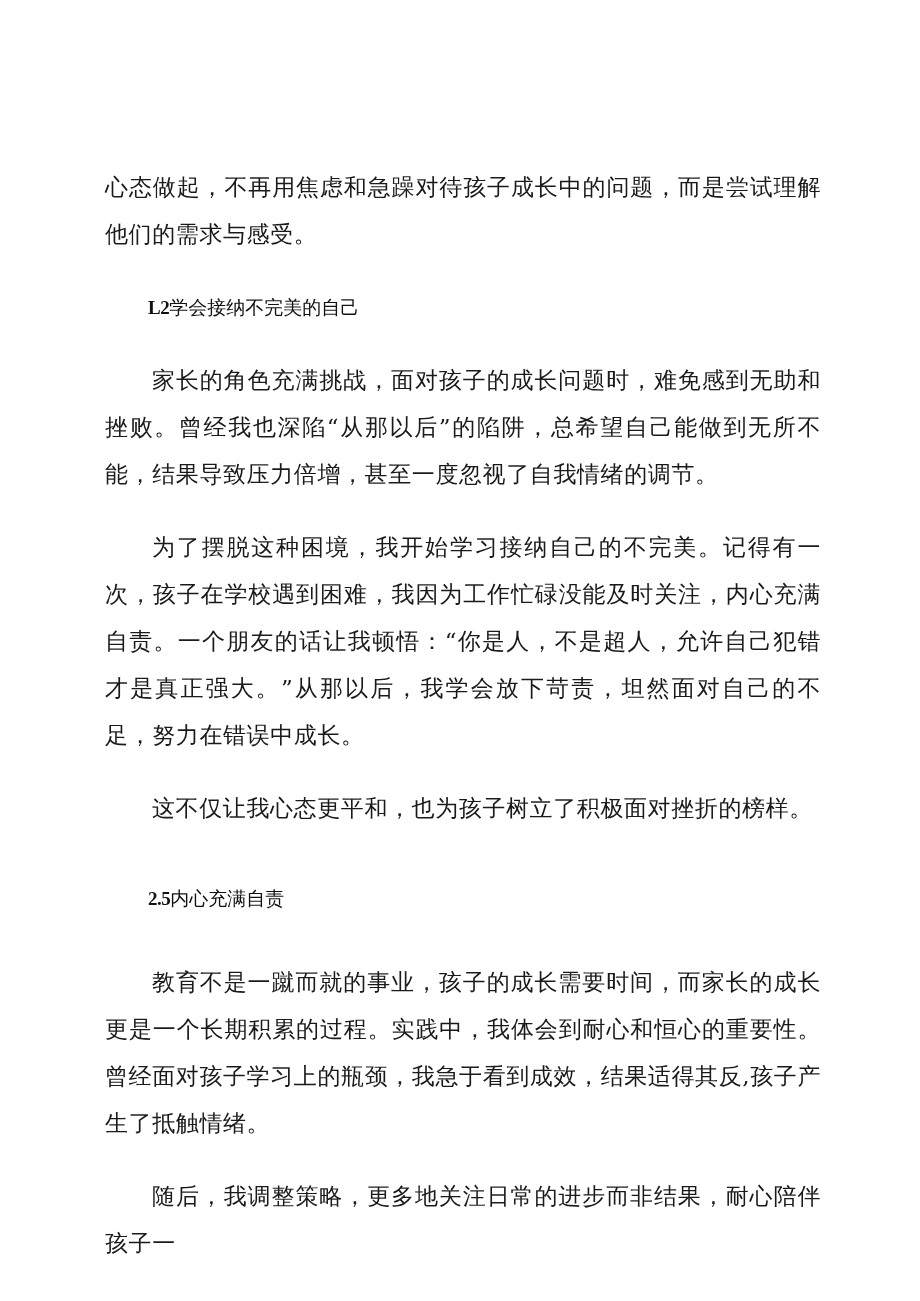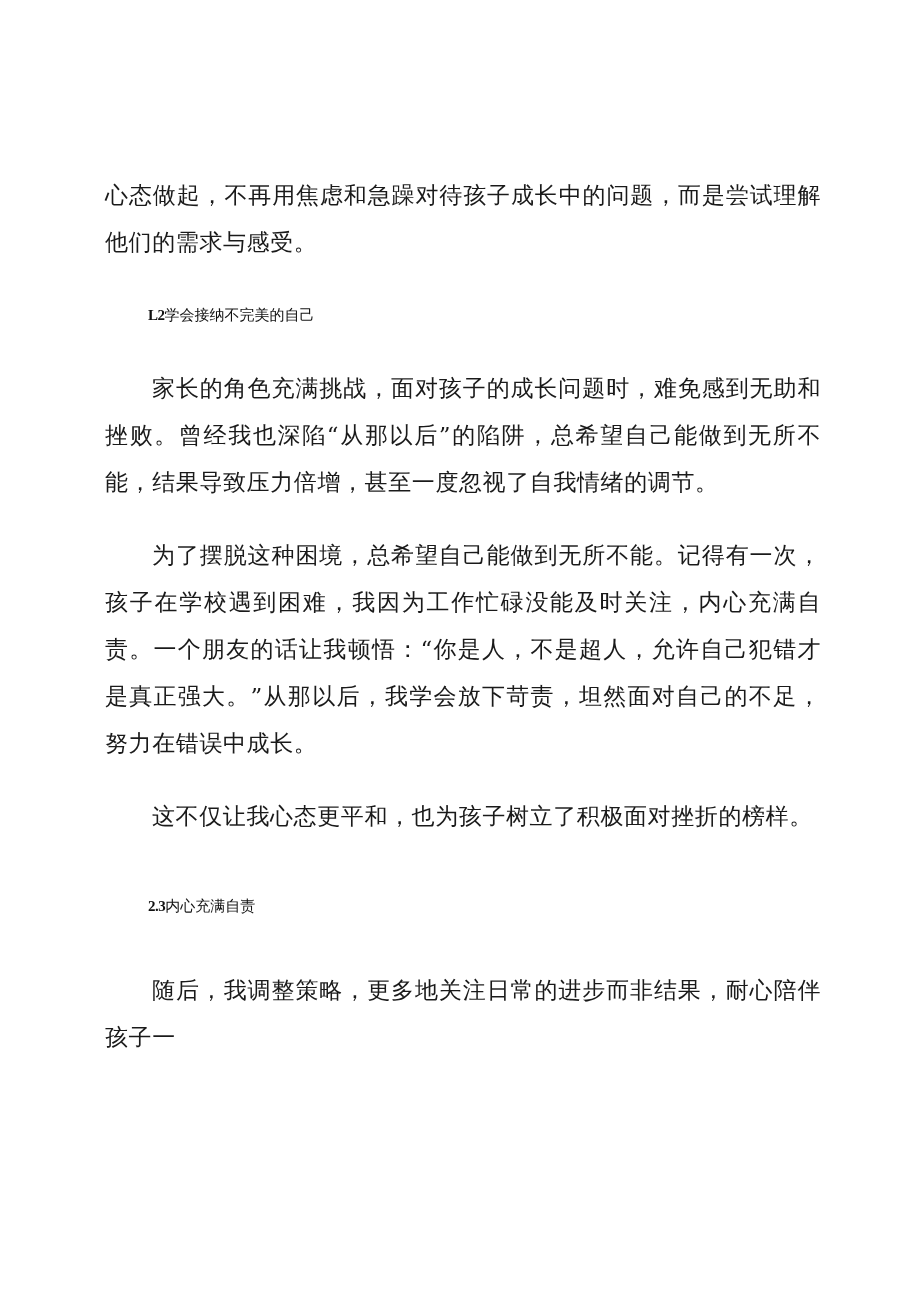--- a/index.html
+++ b/index.html
@@ -11,37 +11,37 @@
       width: 920px;
       height: 1301px;
       position: relative;
       overflow: hidden;
       font-family: "DejaVu Serif", "Liberation Serif", serif;
       color: #1a1a1a;
     }
     .page {
       position: absolute;
       left: 105px;
-      top: 172px;
+      top: 164px;
       width: 716px;
     }
     .para {
       font-size: 23px;
       line-height: 47px;
       margin: 0;
       text-align: justify;
       text-justify: inter-character;
       letter-spacing: 0.6px;
       font-family: "DejaVu Serif", "Liberation Serif", serif;
     }
     .para.indent {
       text-indent: 47px;
     }
     .heading {
-      font-size: 15px;
+      font-size: 19px;
       line-height: 47px;
       margin: 0;
       padding-left: 43px;
       font-family: "DejaVu Sans", "Liberation Sans", sans-serif;
       font-weight: normal;
       color: #111111;
     }
     .heading .num {
       font-family: "Liberation Serif", "DejaVu Serif", serif;
       font-weight: bold;
@@ -57,24 +57,25 @@
 <div class="page">
 
   <p class="para">心态做起，不再用焦虑和急躁对待孩子成长中的问题，而是尝试理解他们的需求与感受。</p>
 
   <div class="heading h1-block">
     <span class="num">L2</span><span>学会接纳不完美的自己</span>
   </div>
 
   <p class="para indent">家长的角色充满挑战，面对孩子的成长问题时，难免感到无助和挫败。曾经我也深陷“从那以后”的陷阱，总希望自己能做到无所不能，结果导致压力倍增，甚至一度忽视了自我情绪的调节。</p>
 
-  <p class="para indent p-gap">为了摆脱这种困境，总希望自己能做到无所不能。记得有一次，孩子在学校遇到困难，我因为工作忙碌没能及时关注，内心充满自责。一个朋友的话让我顿悟：“你是人，不是超人，允许自己犯错才是真正强大。”从那以后，我学会放下苛责，坦然面对自己的不足，努力在错误中成长。</p>
+  <p class="para indent p-gap">为了摆脱这种困境，我开始学习接纳自己的不完美。记得有一次，孩子在学校遇到困难，我因为工作忙碌没能及时关注，内心充满自责。一个朋友的话让我顿悟：“你是人，不是超人，允许自己犯错才是真正强大。”从那以后，我学会放下苛责，坦然面对自己的不足，努力在错误中成长。</p>
 
   <p class="para indent p-gap">这不仅让我心态更平和，也为孩子树立了积极面对挫折的榜样。</p>
 
   <div class="heading h2-block">
-    <span class="num">2.3</span><span>内心充满自责</span>
+    <span class="num">2.5</span><span>内心充满自责</span>
   </div>
 
+  <p class="para indent">教育不是一蹴而就的事业，孩子的成长需要时间，而家长的成长更是一个长期积累的过程。实践中，我体会到耐心和恒心的重要性。曾经面对孩子学习上的瓶颈，我急于看到成效，结果适得其反,孩子产生了抵触情绪。</p>
 
   <p class="para indent p-gap">随后，我调整策略，更多地关注日常的进步而非结果，耐心陪伴孩子一</p>
 
 </div>
 
 </body></html>

